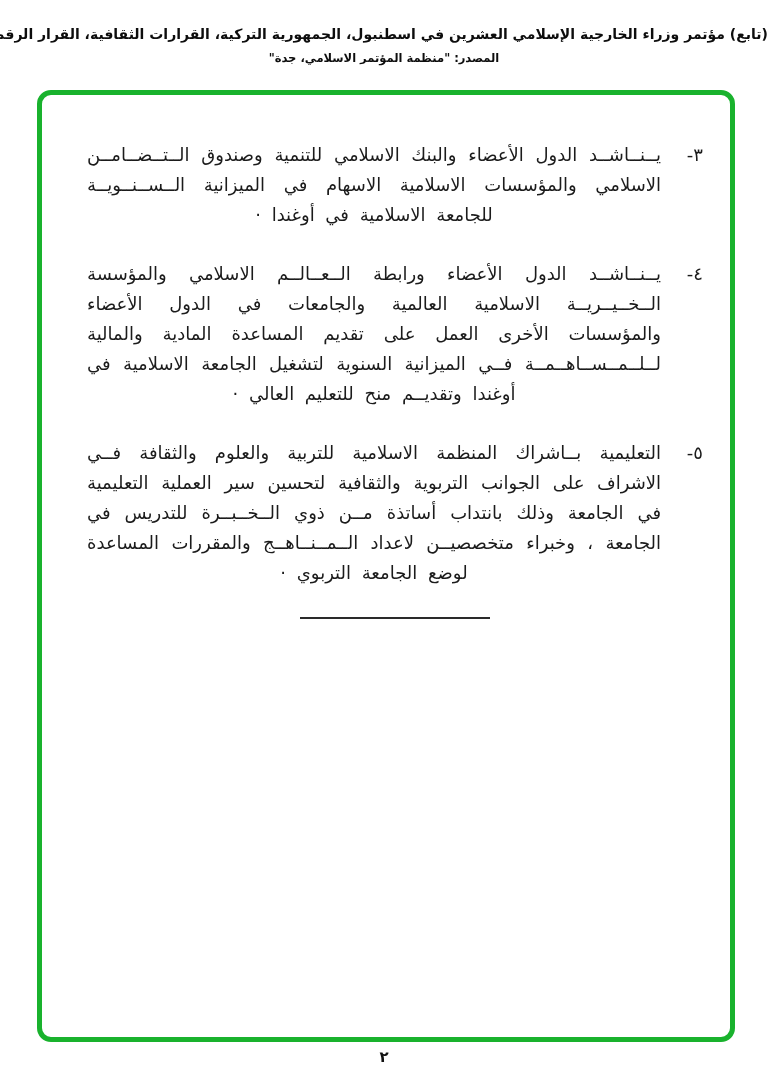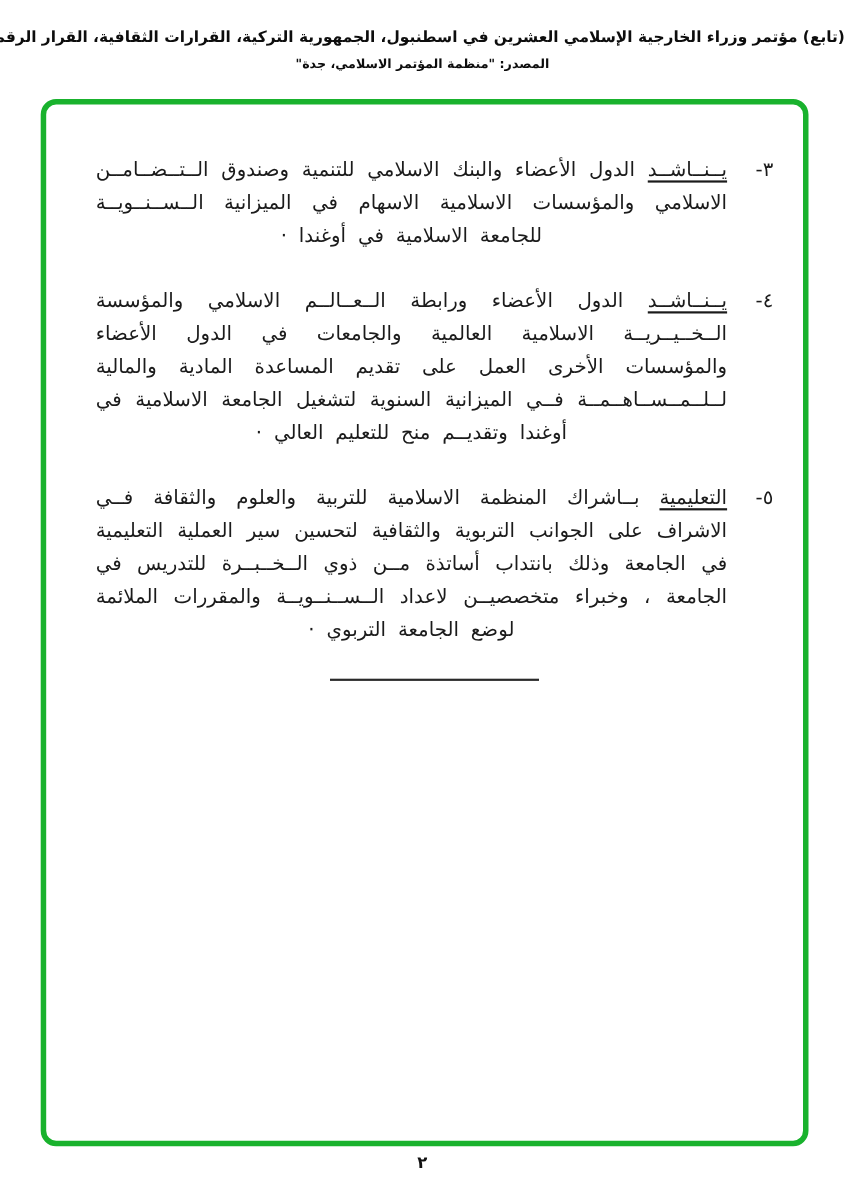--- a/index.html
+++ b/index.html
@@ -63,21 +63,20 @@
   .res-text {
     flex: 1;
     font-size: 18px;
     line-height: 30px;
     word-spacing: 5px;
     text-align: justify;
     text-align-last: center;
     color: #1b1b1b;
   }
   .res-lead {
-    text-decoration: underline;
     text-underline-offset: 4px;
     text-decoration-thickness: 1.5px;
   }
 
   .end-divider {
     width: 190px;
     height: 2px;
     background: #2a2a2a;
     margin: 0 auto;
   }
@@ -112,21 +111,21 @@
         <div class="res-text"><span class="res-lead">يــنــاشــد</span> <span>الدول الأعضاء والبنك الاسلامي للتنمية وصندوق الــتــضــامــن الاسلامي والمؤسسات الاسلامية الاسهام في الميزانية الــســنــويــة للجامعة الاسلامية في أوغندا ·</span></div>
       </div>
 
       <div class="res-item">
         <div class="res-number">٤-</div>
         <div class="res-text"><span class="res-lead">يــنــاشــد</span> <span>الدول الأعضاء ورابطة الــعــالــم الاسلامي والمؤسسة الــخــيــريــة الاسلامية العالمية والجامعات في الدول الأعضاء والمؤسسات الأخرى العمل على تقديم المساعدة المادية والمالية لــلــمــســاهــمــة فــي الميزانية السنوية لتشغيل الجامعة الاسلامية في أوغندا وتقديــم منح للتعليم العالي ·</span></div>
       </div>
 
       <div class="res-item">
         <div class="res-number">٥-</div>
-        <div class="res-text"><span class="res-lead">التعليمية</span> <span>بــاشراك المنظمة الاسلامية للتربية والعلوم والثقافة فــي الاشراف على الجوانب التربوية والثقافية لتحسين سير العملية التعليمية في الجامعة وذلك بانتداب أساتذة مــن ذوي الــخــبــرة للتدريس في الجامعة ، وخبراء متخصصيــن لاعداد الــســنــويــة والمقررات الملائمة لوضع الجامعة التربوي ·</span></div>
+        <div class="res-text"><span class="res-lead">التعليمية</span> <span>بــاشراك المنظمة الاسلامية للتربية والعلوم والثقافة فــي الاشراف على الجوانب التربوية والثقافية لتحسين سير العملية التعليمية في الجامعة وذلك بانتداب أساتذة مــن ذوي الــخــبــرة للتدريس في الجامعة ، وخبراء متخصصيــن لاعداد الــمــنــاهــج والمقررات المساعدة لوضع الجامعة التربوي ·</span></div>
       </div>
 
       <div class="end-divider"></div>
 
     </div>
   </div>
 
   <div class="page-number">٢</div>
 
 </div>

